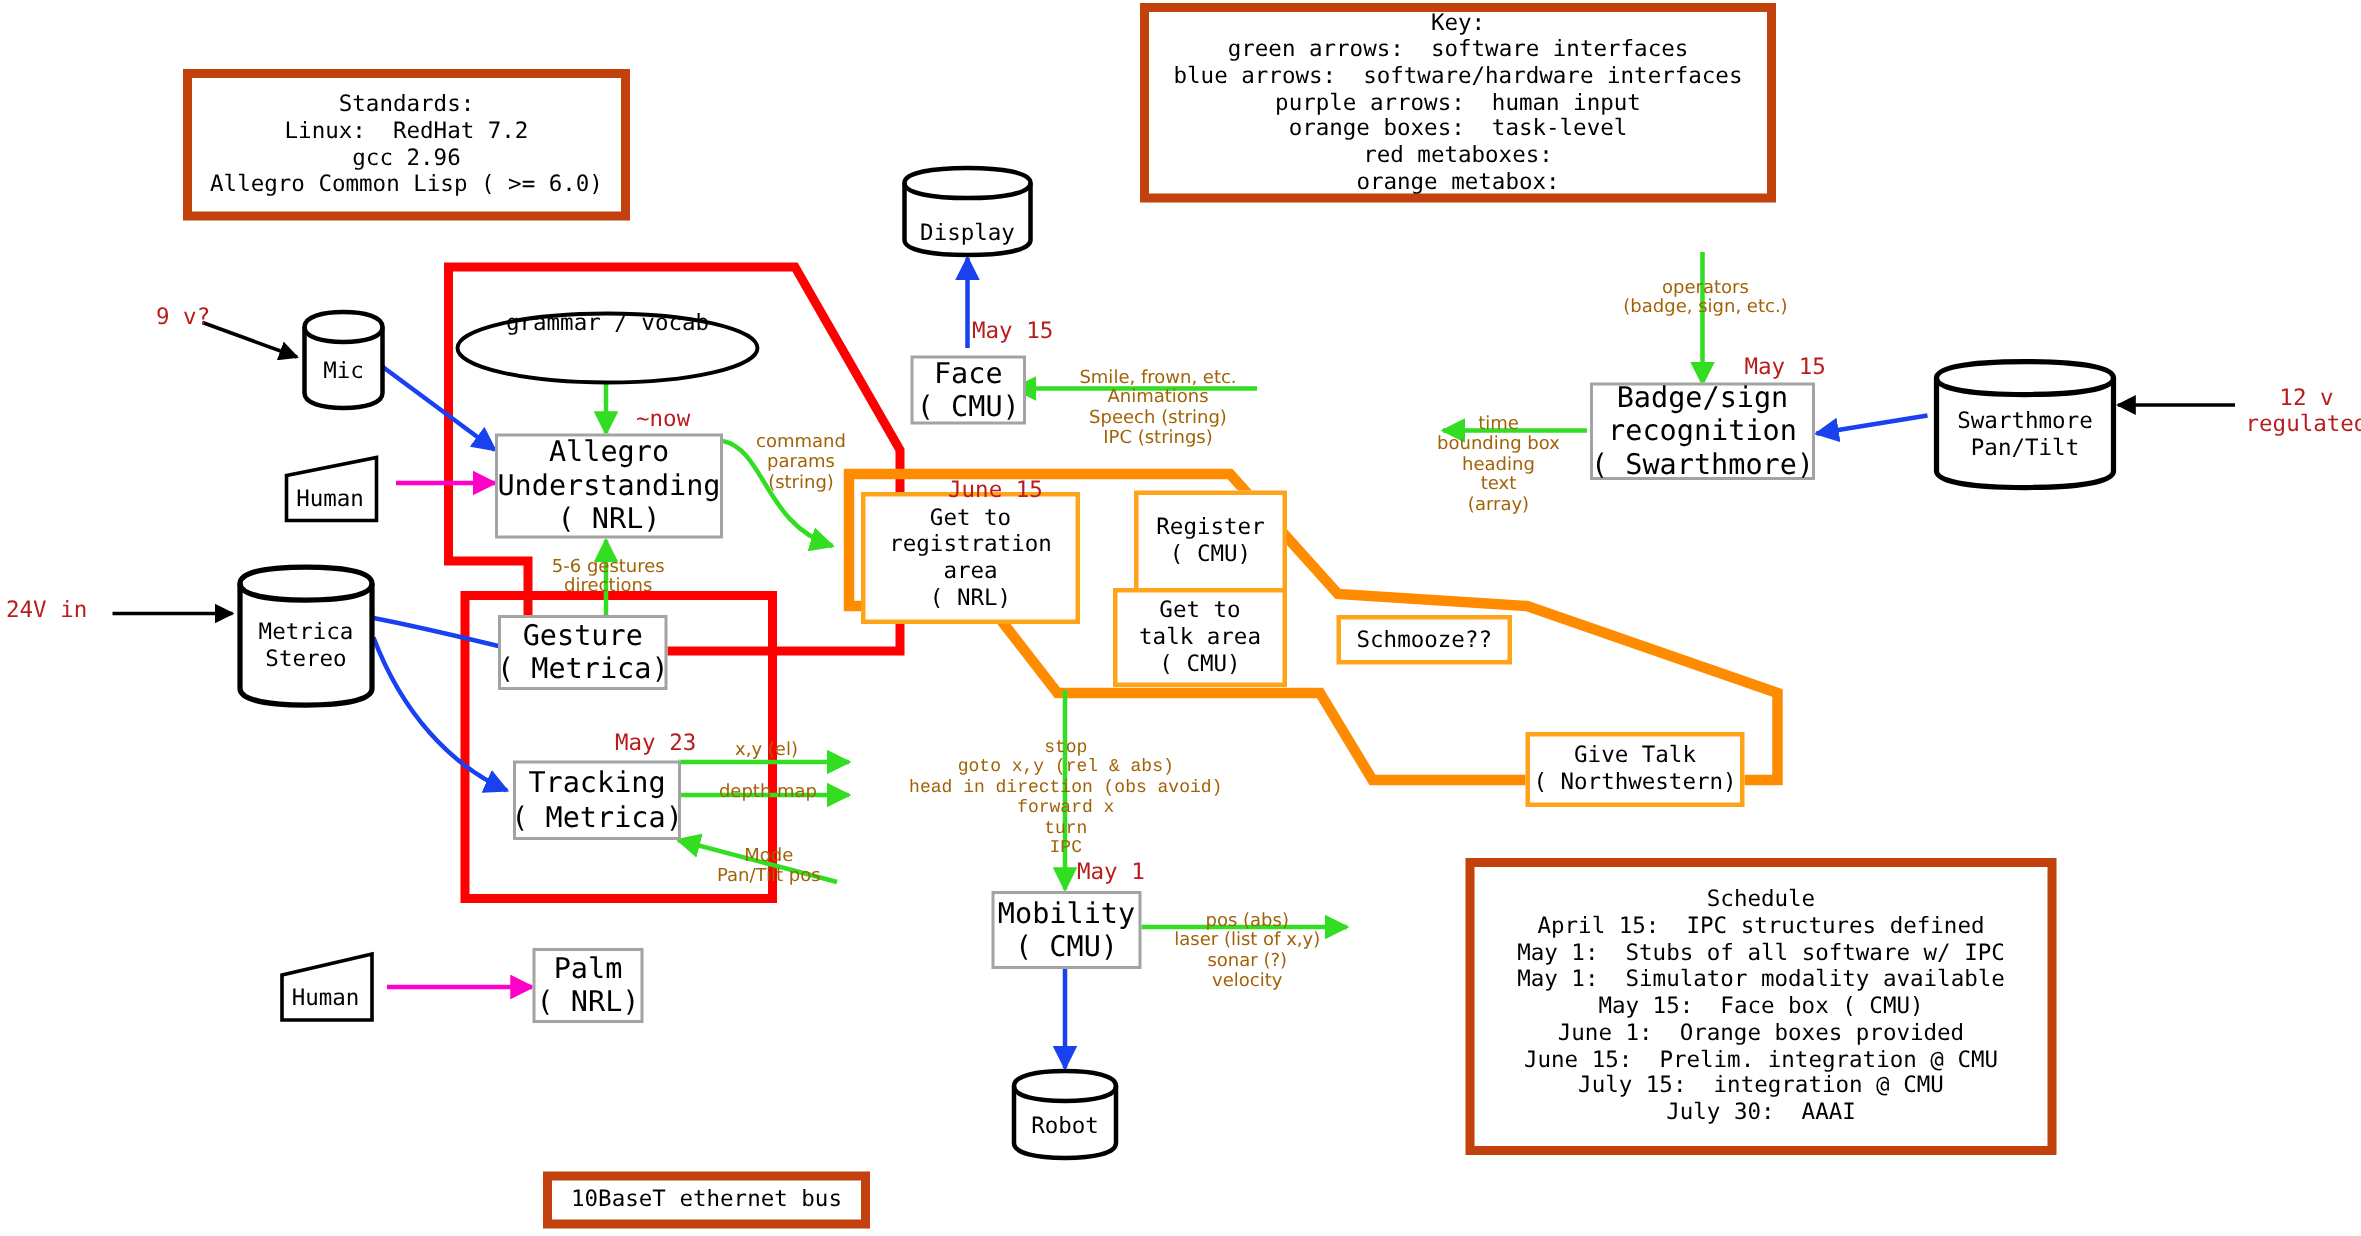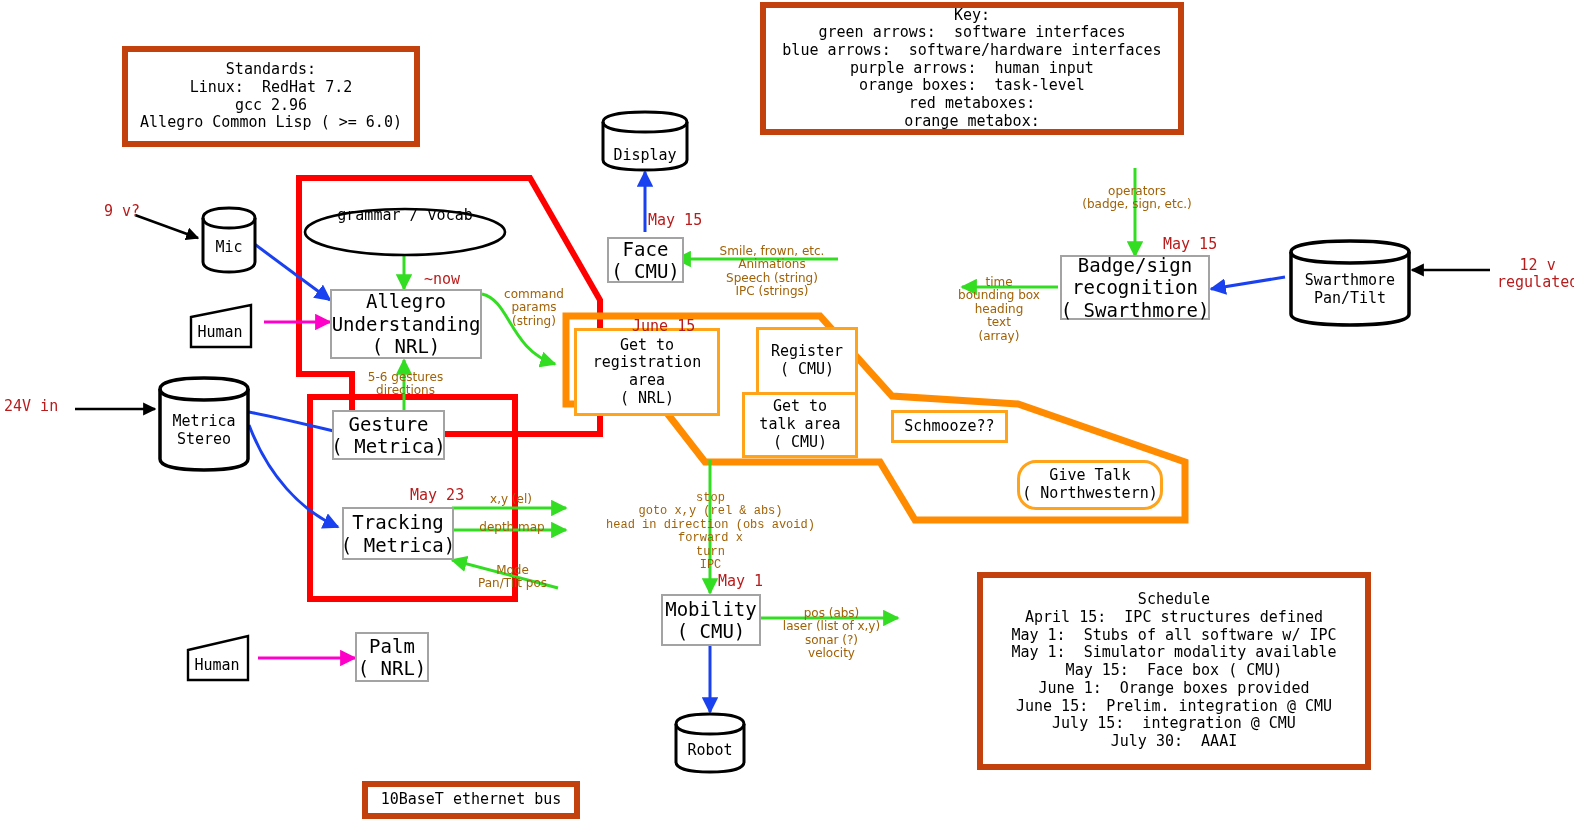--- a/index.html
+++ b/index.html
@@ -233,21 +233,21 @@
   <div class="node orangebox" style="left:742px;top:392px;width:116px;height:66px;">
     <div>Get to
 talk area
 ( CMU)</div>
   </div>
 
   <div class="node orangebox" style="left:891px;top:410px;width:117px;height:33px;">
     <div>Schmooze??</div>
   </div>
 
-  <div class="node orangebox" style="left:1017px;top:460px;width:146px;height:50px;border-radius:19px;">
+  <div class="node orangebox" style="left:1017px;top:488px;width:146px;height:50px;">
     <div>Give Talk
 ( Northwestern)</div>
   </div>
 
   <div class="labelm" style="left:424px;top:271px;">~now</div>
   <div class="labelm" style="left:410px;top:487px;">May 23</div>
   <div class="labelm" style="left:632px;top:318px;">June 15</div>
   <div class="labelm" style="left:648px;top:212px;">May 15</div>
   <div class="labelm" style="left:1163px;top:236px;">May 15</div>
   <div class="labelm" style="left:718px;top:573px;">May 1</div>

